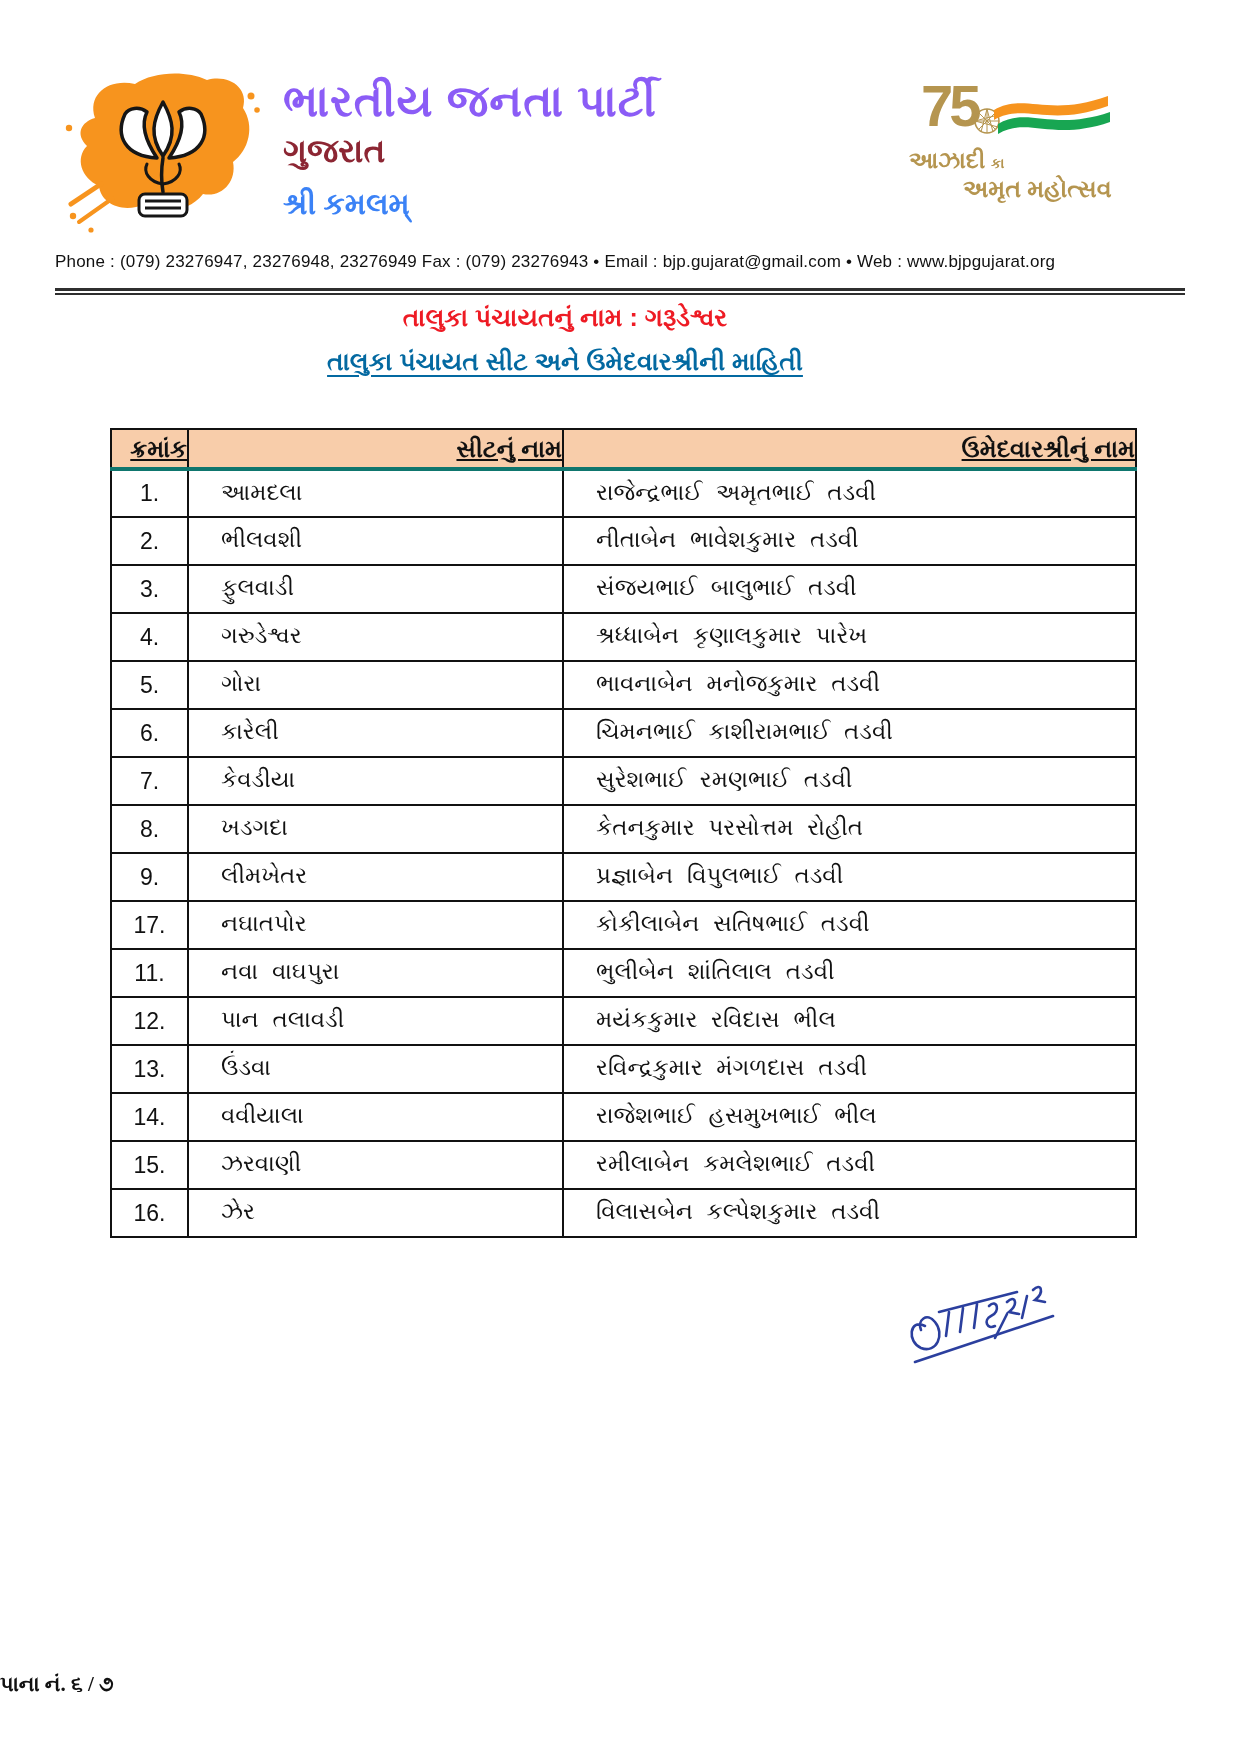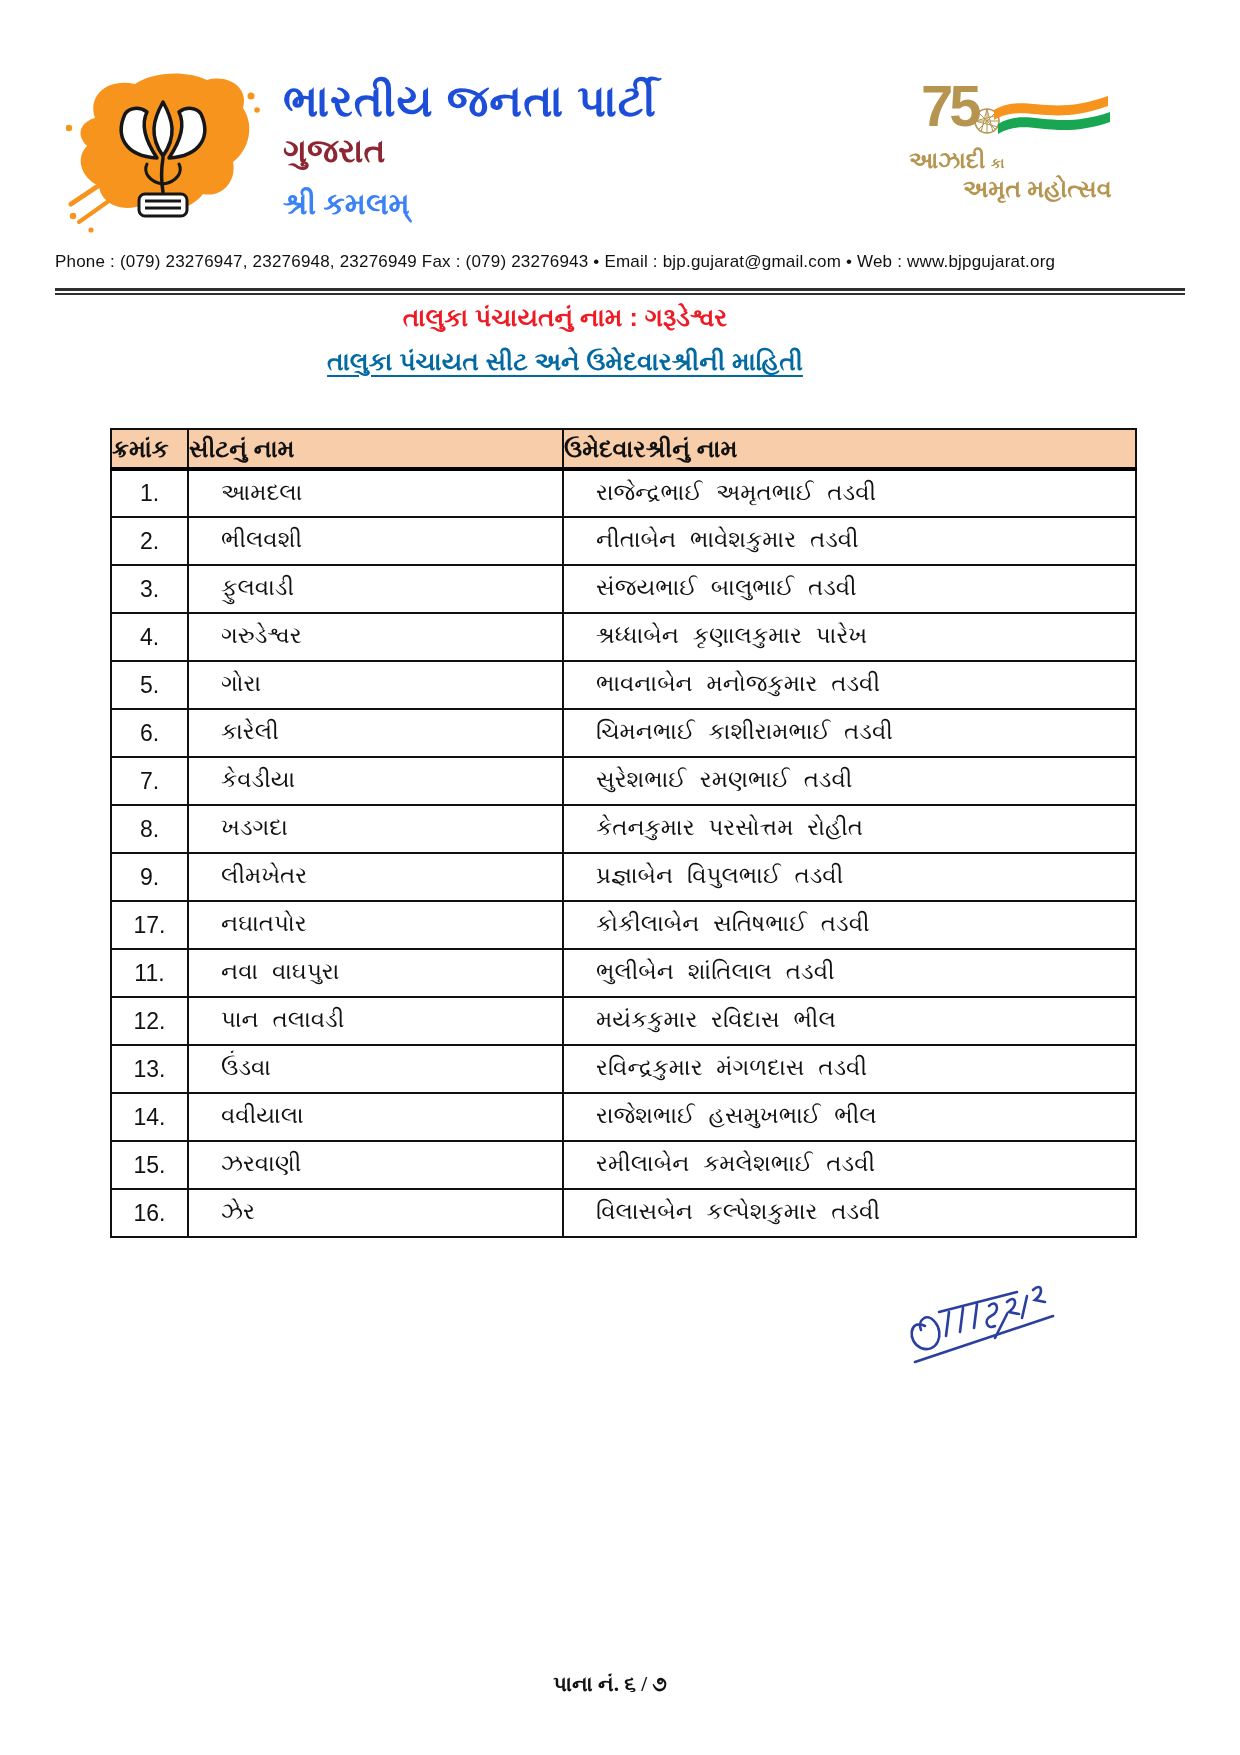--- a/index.html
+++ b/index.html
@@ -6,21 +6,21 @@
   html,body { background:#e8e8e8; }
   .page {
     position:relative; width:1240px; height:1755px; margin:0 auto;
     background:#ffffff; overflow:hidden;
     font-family:"Liberation Sans", sans-serif; color:#111;
   }
   
   .header { position:absolute; left:55px; top:62px; width:1130px; height:240px; }
   .logo-mark { position:absolute; left:2px; top:4px; width:212px; height:178px; }
   .party-block { position:absolute; left:228px; top:16px; }
-  .party-name { font-size:44px; font-weight:bold; color:#1d4ed8; letter-spacing:1px; line-height:1.05; }
+  .party-name { font-size:44px; font-weight:bold; color:#8b5cf6; letter-spacing:1px; line-height:1.05; }
   .party-state { font-size:33px; font-weight:bold; color:#8C2633; margin-top:8px; }
   .party-office { font-size:30px; font-weight:bold; color:#3b82f6; margin-top:16px; font-family:"Liberation Serif", serif; }
   .azadi { position:absolute; left:848px; top:18px; width:250px; }
   .azadi-top { display:flex; align-items:flex-start; margin-left:18px; }
   .azadi-75 { font-size:58px; line-height:0.9; font-weight:bold; color:#B5954F; letter-spacing:-4px; }
   .azadi-chakra { margin:26px 0 0 -6px; }
   .azadi-flag { margin:10px 0 0 -10px; }
   .azadi-line1 { font-size:23px; color:#B5954F; margin-top:2px; margin-left:6px; font-weight:bold; font-family:Liberation Serif, serif; }
   .azadi-line1 .small { font-size:14px; }
   .azadi-line2 { font-size:24px; color:#B5954F; margin-top:2px; margin-left:60px; font-weight:bold; font-family:"Liberation Serif", serif; }
@@ -33,31 +33,31 @@
                 font-size:25px; font-weight:bold; color:#EE1B24; }
   .title-blue { position:absolute; left:0; top:347px; width:1130px; text-align:center;
                 font-size:25px; font-weight:bold; color:#0369a1;
                 text-decoration:underline; text-underline-offset:5px; }
   
   table.seats { position:absolute; left:110px; top:428px; width:1025px;
                 border-collapse:collapse; table-layout:fixed; }
   table.seats th, table.seats td { border:2px solid #111; }
   table.seats th {
     background:#F8CDAA; height:40px; font-size:24px; font-weight:bold;
-    text-align:left; border-bottom:4px solid #000000;
+    text-align:right; border-bottom:4px solid #0f766e;text-decoration:underline;
   }
   table.seats td { height:48px; font-size:23px; background:#fff; }
   td.c-no   { text-align:center; font-size:21px; }
   td.c-seat, td.c-cand { padding-left:32px;font-family:Liberation Mono, monospace; }
   col.w-no   { width:77px; }
   col.w-seat { width:375px; }
   col.w-cand { width:573px; }
   
   .signature { position:absolute; left:895px; top:1272px; width:185px; height:105px; }
-  .footer { position:absolute; left:0; top:1672px; width:1220px; text-align:center;
+  .footer { position:absolute; left:0; top:1672px; width:1220px; text-align:left;
             font-size:21px; font-weight:600; font-family:"Liberation Serif", serif; color:#111; }
 </style>
 </head>
 <body>
 
 <div class="page">
 
   <div class="header">
 
     <div class="logo-mark">

